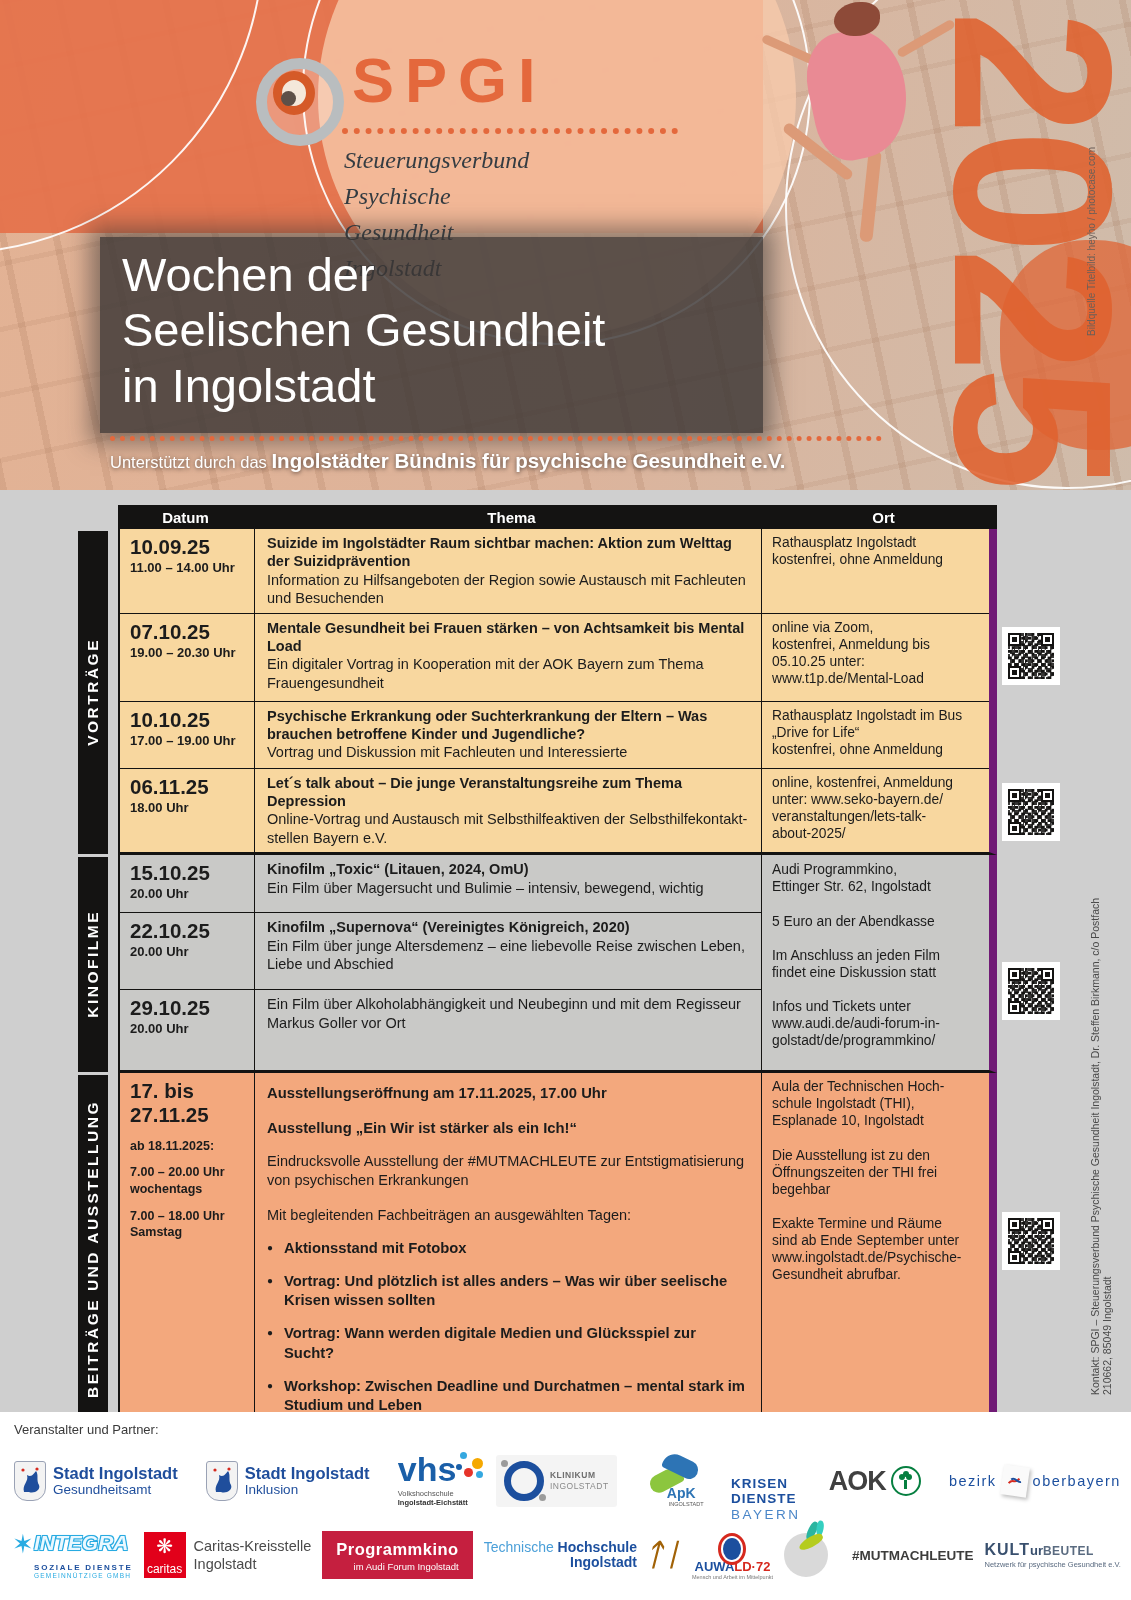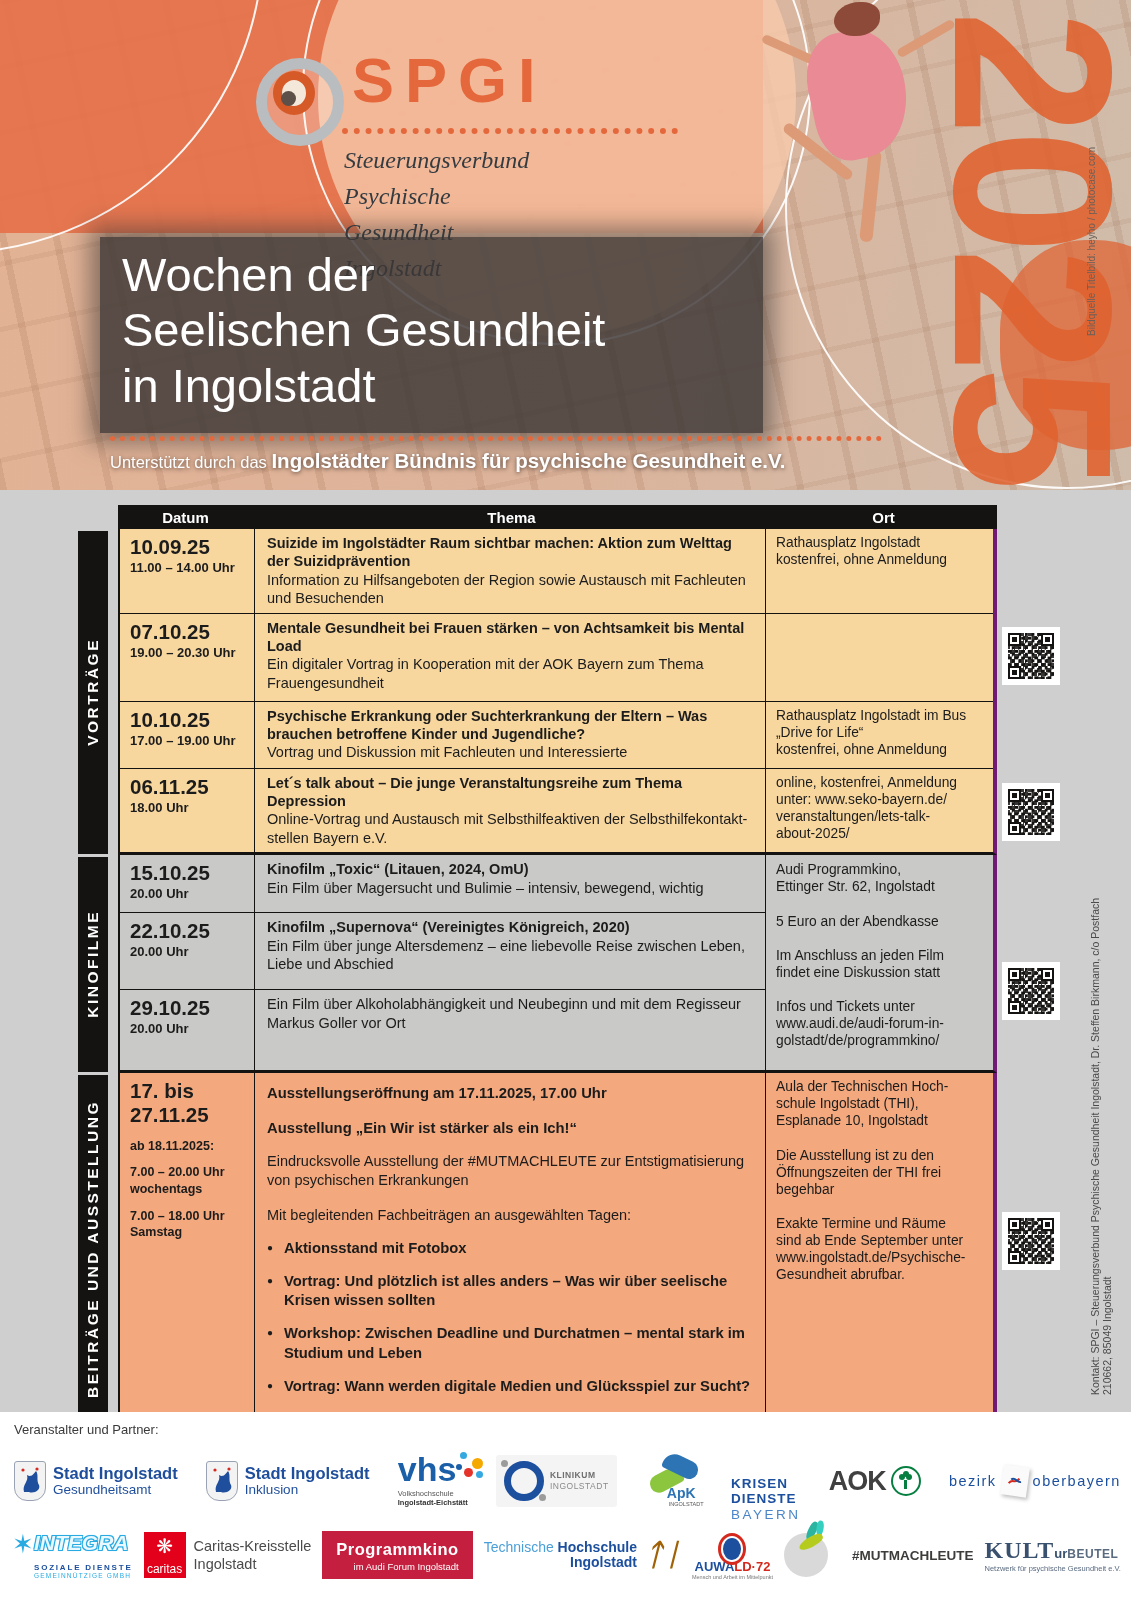--- a/index.html
+++ b/index.html
@@ -59,21 +59,21 @@
   .credit-vert{position:absolute;left:1086px;top:26px;height:310px;writing-mode:vertical-rl;transform:rotate(180deg);
         font-size:10px;color:#6b5f58;}
 
   
   .schedule{position:absolute;left:78px;top:505px;width:919px;}
   .header-row{margin-left:40px;display:grid;grid-template-columns:135px 517px 227px;background:#141312;color:#fff;
               font-weight:700;font-size:15px;height:24px;align-items:center;text-align:center;}
   .section{display:flex;align-items:stretch;}
   .bar{width:30px;background:#141312;margin:1.5px 10px 1.5px 0;display:flex;align-items:center;justify-content:center;}
   .bar span{writing-mode:vertical-rl;transform:rotate(180deg);color:#fff;font-weight:700;font-size:15.5px;letter-spacing:2.5px;}
-  .sec-rows{flex:1;border-left:2px solid #141312;border-right:4px solid #701a75;border-bottom:3px solid #141312;}
+  .sec-rows{flex:1;border-left:2px solid #141312;border-right:8px solid #701a75;border-bottom:3px solid #141312;}
   .row{display:grid;grid-template-columns:135px 1fr 227px;}
   .row + .row{border-top:1.6px solid #141312;}
   .vortraege .row{background:#f8d79f;}
   .kino-grid{display:grid;grid-template-columns:135px 1fr 227px;background:#c9c9c7;}
   .ausstellung .row{background:#f3a87d;}
   .cd{border-right:1.6px solid #141312;padding:6px 6px 4px 10px;}
   .ct{border-right:1.6px solid #141312;padding:5px 12px 5px 12px;}
   .co{padding:5px 8px 5px 10px;}
   .d-date{font-size:20.5px;font-weight:700;}
   .d-time{font-size:13px;font-weight:700;margin-top:1px;}
@@ -183,21 +183,21 @@
   .auw-t b{color:#d6291e;}
   .auw-s{font-size:5.5px;color:#777;}
   .mml{display:flex;align-items:center;gap:24px;position:relative;}
   .mml-circ{width:44px;height:44px;border-radius:50%;background:#d9d9d9;position:relative;}
   .mml-bird{position:absolute;left:8px;top:-12px;}
   .mml-bird .b1{position:absolute;width:26px;height:10px;background:#b5cc1f;border-radius:60% 40% 50% 50%;transform:rotate(-28deg);left:6px;top:16px;}
   .mml-bird .b2{position:absolute;width:20px;height:8px;background:#2bb5a0;border-radius:60% 40% 50% 50%;transform:rotate(-62deg);left:10px;top:6px;}
   .mml-bird .b3{position:absolute;width:16px;height:7px;background:#35cfc0;border-radius:60% 40% 50% 50%;transform:rotate(-80deg);left:20px;top:4px;}
   .mml-word{font-size:13.5px;font-weight:700;color:#3c3c3b;}
   .kb{line-height:1;}
-  .kb .k1t{font-size:24px;font-weight:700;color:#39506e;letter-spacing:1px;font-family:Liberation Serif, serif;}
+  .kb .k1t{font-size:16px;font-weight:700;color:#39506e;letter-spacing:1px;}
   .kb .k2t{font-size:13px;font-weight:700;color:#39506e;}
   .kb .k3t{font-size:12px;font-weight:700;color:#5a6b80;letter-spacing:.5px;}
   .kb .ksub{font-size:7.5px;color:#5a6b80;margin-top:3px;}
 </style>
 </head>
 <body>
 
 <div class="page">
 
   <div class="hdr">
@@ -270,20 +270,26 @@
             </div>
         </div>
         <div class="row r2">
           <div class="cd">
               <div class="d-date">07.10.25</div>
             <div class="d-time">19.00 – 20.30 Uhr</div>
             </div>
           <div class="ct">
               <div class="t-title">Mentale Gesundheit bei Frauen stärken – von Achtsamkeit bis Mental Load</div>
             <div class="t-desc">Ein digitaler Vortrag in Kooperation mit der AOK Bayern zum Thema Frauengesundheit</div>
+            </div>
+          <div class="co">
+              <div class="o-txt pre">online via Zoom,
+kostenfrei, Anmeldung bis
+05.10.25 unter:
+www.t1p.de/Mental-Load</div>
             </div>
         </div>
         <div class="row r3">
           <div class="cd">
               <div class="d-date">10.10.25</div>
             <div class="d-time">17.00 – 19.00 Uhr</div>
             </div>
           <div class="ct">
               <div class="t-title">Psychische Erkrankung oder Suchterkrankung der Eltern – Was brauchen betroffene Kinder und Jugendliche?</div>
             <div class="t-desc">Vortrag und Diskussion mit Fachleuten und Interessierte</div>
@@ -376,22 +382,22 @@
 Samstag</div>
           </div>
           <div class="ct">
             <div class="p-b">Ausstellungseröffnung am 17.11.2025, 17.00 Uhr</div>
             <div class="p-b p-gap">Ausstellung „Ein Wir ist stärker als ein Ich!“</div>
             <div class="p-r">Eindrucksvolle Ausstellung der #MUTMACHLEUTE zur Entstigmatisierung von psychischen Erkrankungen</div>
             <div class="p-r">Mit begleitenden Fachbeiträgen an ausgewählten Tagen:</div>
             <ul class="blist">
               <li><span>Aktionsstand mit Fotobox</span></li>
               <li><span>Vortrag: Und plötzlich ist alles anders – Was wir über seelische Krisen wissen sollten</span></li>
+              <li><span>Vortrag: Wann werden digitale Medien und Glücksspiel zur Sucht?</span></li>
               <li><span>Workshop: Zwischen Deadline und Durchatmen – mental stark im Studium und Leben</span></li>
-              <li><span>Vortrag: Wann werden digitale Medien und Glücksspiel zur Sucht?</span></li>
             </ul>
           </div>
           <div class="co">
               <div class="o-txt pre">Aula der Technischen Hoch-
 schule Ingolstadt (THI),
 Esplanade 10, Ingolstadt
 
 Die Ausstellung ist zu den
 Öffnungszeiten der THI frei
 begehbar

